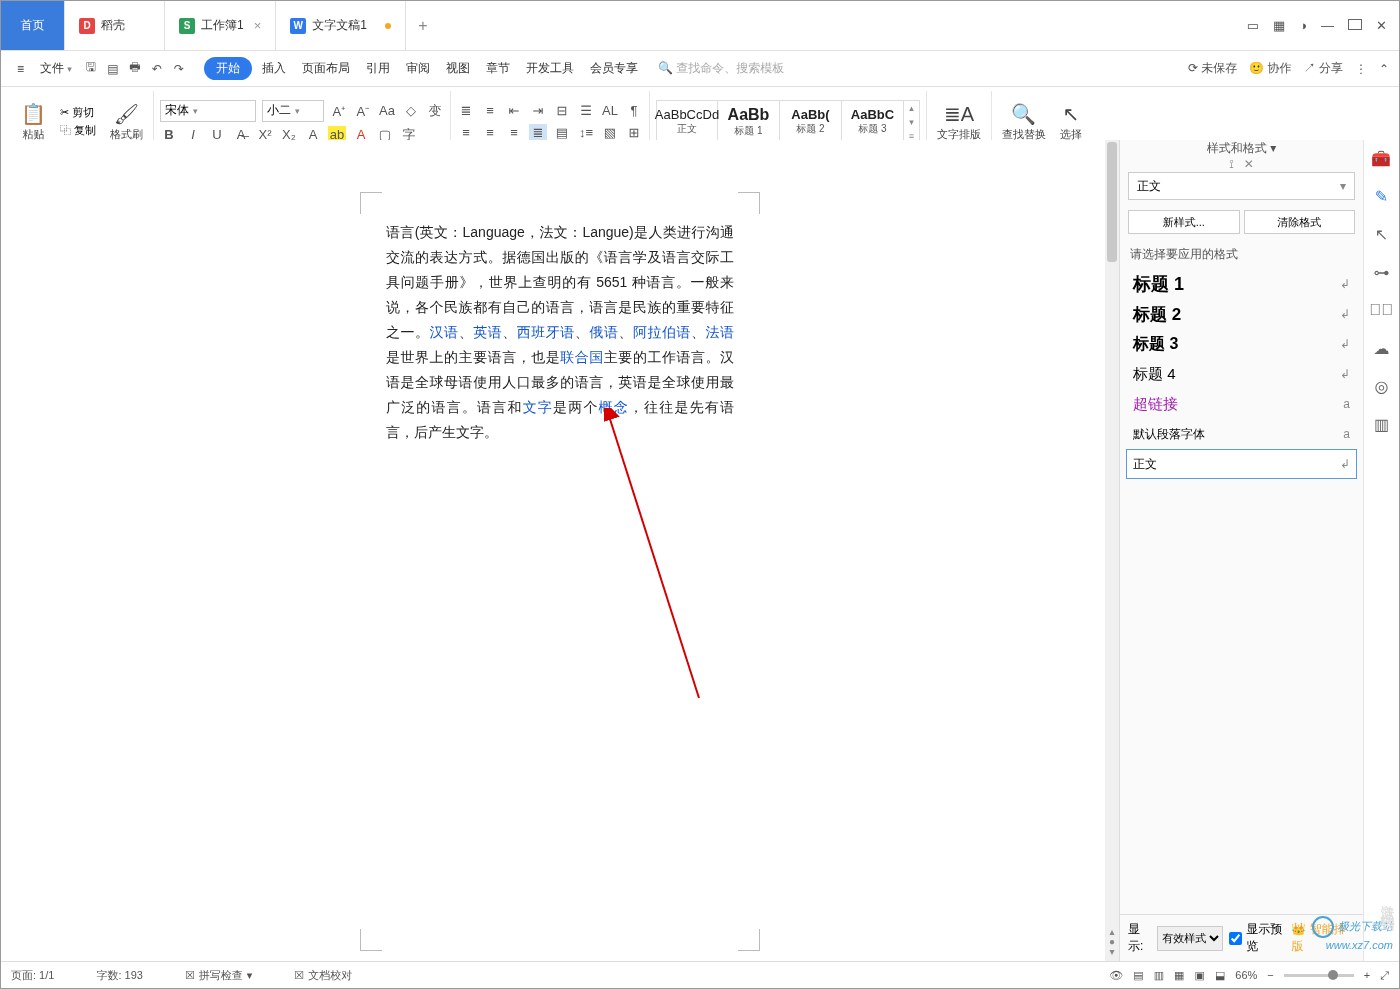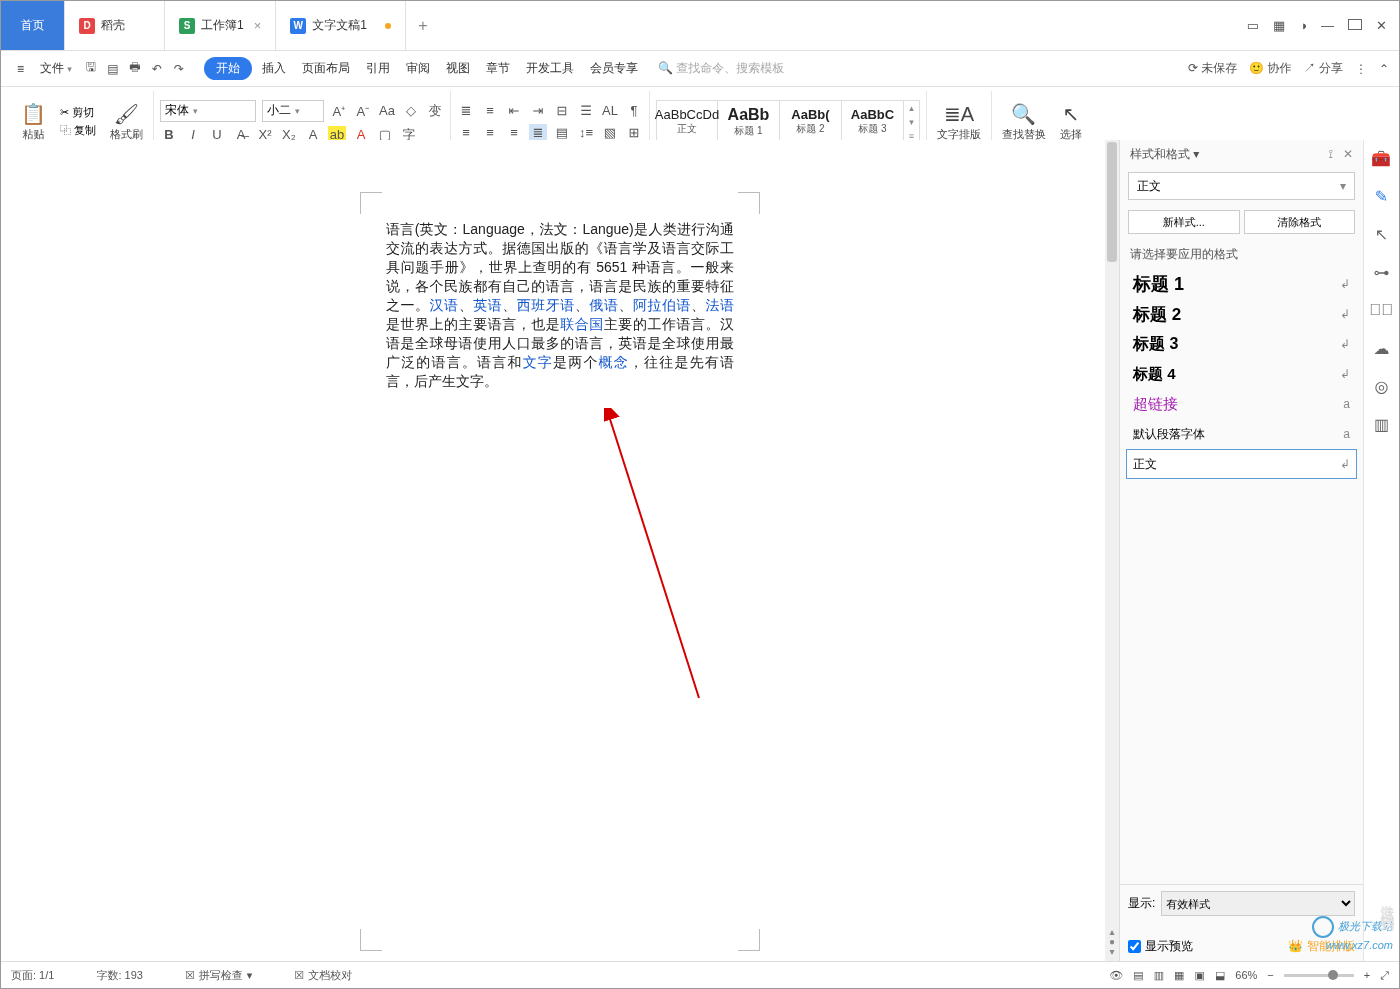--- a/index.html
+++ b/index.html
@@ -40,40 +40,40 @@
 .stylebtn .prev{font-size:13px;color:#222;}
 .workarea{position:absolute;top:139px;left:0;right:0;bottom:27px;display:flex;background:#fff;}
 .docarea{flex:1;background:#fff;overflow:hidden;position:relative;display:flex;justify-content:center;}
 .page{width:492px;min-height:690px;background:#fff;margin-top:6px;position:relative;padding:74px 72px 40px 72px;}
 .page::before,.page::after{content:"";position:absolute;width:22px;height:22px;border-color:#bbb;}
 .corner{position:absolute;width:22px;height:22px;}
 .c-tl{top:46px;left:46px;border-left:1px solid #bbb;border-top:1px solid #bbb;}
 .c-tr{top:46px;right:46px;border-right:1px solid #bbb;border-top:1px solid #bbb;}
 .c-bl{bottom:10px;left:46px;border-left:1px solid #bbb;border-bottom:1px solid #bbb;}
 .c-br{bottom:10px;right:46px;border-right:1px solid #bbb;border-bottom:1px solid #bbb;}
-.doctext{font-size:14px;line-height:18px;color:#222;text-align:justify;font-family:"SimSun","宋体",serif;}
+.doctext{font-size:14px;line-height:24px;color:#222;text-align:justify;font-family:"SimSun","宋体",serif;}
 .doctext a{color:#1155cc;text-decoration:none;}
 .arrow{position:absolute;top:262px;left:290px;}
 .sidepanel{width:244px;border-left:1px solid #ddd;background:#fafafa;display:flex;flex-direction:column;font-size:12px;}
-.sphead{height:28px;display:flex;align-items:center;padding:0 10px;color:#555;justify-content:space-between;}
+.sphead{height:28px;display:flex;align-items:center;padding:0 10px;color:#555;flex-direction:column;}
 .sphead .ctl{display:flex;gap:10px;color:#888;}
 .spsel{margin:4px 8px;height:28px;border:1px solid #ccc;background:#fff;display:flex;align-items:center;padding:0 8px;justify-content:space-between;}
 .spbtns{display:flex;gap:4px;padding:6px 8px;}
 .spbtn{flex:1;height:24px;border:1px solid #ccc;background:#fff;font-size:11px;cursor:pointer;}
 .splbl{padding:6px 10px;color:#555;}
 .stylelist{flex:1;overflow:auto;padding:0 6px;}
 .slitem{height:30px;display:flex;align-items:center;justify-content:space-between;padding:0 6px;cursor:pointer;border:1px solid transparent;}
 .slitem.sel{border:1px solid #5a9bd5;}
 .slitem .sym{color:#888;font-size:12px;}
 .slitem.h1 .nm{font-size:18px;font-weight:bold;}
 .slitem.h2 .nm{font-size:17px;font-weight:bold;}
 .slitem.h3 .nm{font-size:16px;font-weight:bold;}
-.slitem.h4 .nm{font-size:15px;font-weight:bold;}
+.slitem.h4 .nm{font-size:15px;font-weight:normal;}
 .slitem.link .nm{color:#a21caf;font-size:15px;}
-.spfoot{border-top:1px solid #ddd;padding:6px 8px;display:flex;flex-direction:column;gap:22px;}
+.spfoot{border-top:1px solid #ddd;padding:6px 8px;display:flex;flex-direction:row;gap:6px;}
 .spfoot .row1{display:flex;align-items:center;gap:6px;}
 .spfoot select{flex:1;height:25px;border:1px solid #ccc;font-size:11px;}
 .spfoot .row2{display:flex;justify-content:space-between;align-items:center;}
 .chk{display:flex;align-items:center;gap:4px;}
 .smart{color:#f5a623;}
 .iconbar{width:36px;border-left:1px solid #e5e5e5;display:flex;flex-direction:column;align-items:center;padding-top:8px;gap:18px;color:#666;}
 .iconbar .ib{width:20px;height:20px;cursor:pointer;display:flex;align-items:center;justify-content:center;}
 .iconbar .ib.act{color:#2f7aeb;}
 .statusbar{position:absolute;left:0;right:0;bottom:0;height:27px;border-top:1px solid #ddd;display:flex;align-items:center;font-size:11px;color:#555;padding:0 10px;background:#fff;gap:28px;}
 .statusbar .sitm{margin-right:14px;display:flex;align-items:center;gap:4px;}

